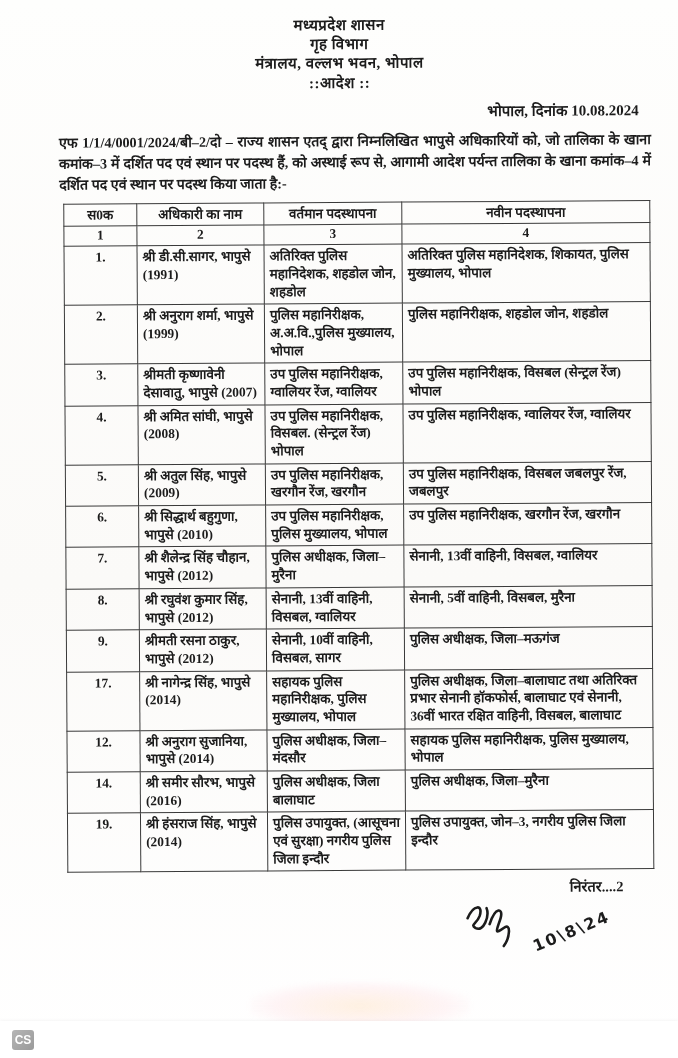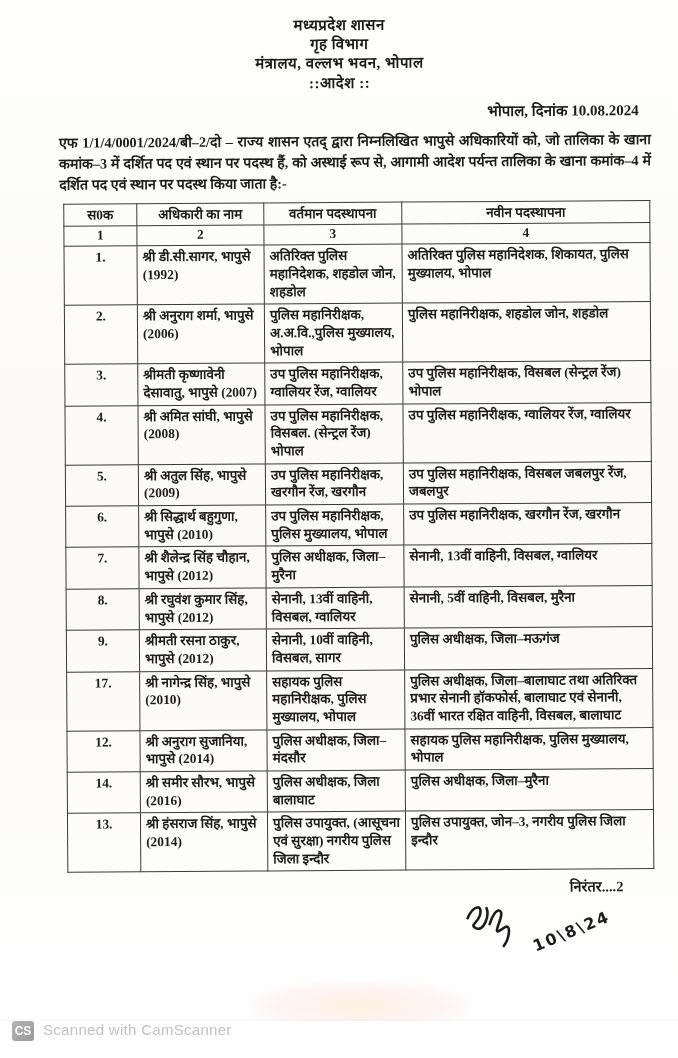--- a/index.html
+++ b/index.html
@@ -52,21 +52,21 @@
   .sig-scribble { position:absolute; right:160px; top:2px; }
   .sig-date {
     position:absolute; right:72px; top:26px;
     transform:rotate(-22deg);
     font-weight:700; font-size:16px; letter-spacing:2px;
     font-family:"DejaVu Sans", sans-serif;
   }
   .scanner-bar {
     position:absolute; left:0; bottom:0; width:678px; height:37px;
     background:#ffffff;
-    display:flex; align-items:flex-start; gap:9px; padding-left:12px;
+    display:flex; align-items:center; gap:9px; padding-left:12px;
     box-shadow:0 -1px 3px rgba(0,0,0,0.04);
     font-family:"Liberation Sans", sans-serif;
     cursor:pointer;
   }
   .cs-badge {
     width:22px; height:20px; border-radius:3px;
     background:linear-gradient(135deg,#b5b5b5,#9a9a9a);
     color:#ffffff; font-size:12px; font-weight:700;
     display:flex; align-items:center; justify-content:center;
     font-family:"Liberation Sans", sans-serif;
@@ -109,27 +109,27 @@
         <tr class="colnums">
           <td>1</td>
           <td>2</td>
           <td>3</td>
           <td>4</td>
         </tr>
       </thead>
       <tbody>
           <tr>
             <td class="sno">1.</td>
-            <td>श्री डी.सी.सागर, भापुसे (1992)</td>
+            <td>श्री डी.सी.सागर, भापुसे (1991)</td>
             <td>अतिरिक्त पुलिस महानिदेशक, शहडोल जोन, शहडोल</td>
             <td>अतिरिक्त पुलिस महानिदेशक, शिकायत, पुलिस मुख्यालय, भोपाल</td>
           </tr>
           <tr>
             <td class="sno">2.</td>
-            <td>श्री अनुराग शर्मा, भापुसे (2006)</td>
+            <td>श्री अनुराग शर्मा, भापुसे (1999)</td>
             <td>पुलिस महानिरीक्षक, अ.अ.वि.,पुलिस मुख्यालय, भोपाल</td>
             <td>पुलिस महानिरीक्षक, शहडोल जोन, शहडोल</td>
           </tr>
           <tr>
             <td class="sno">3.</td>
             <td>श्रीमती कृष्णावेनी देसावातु, भापुसे (2007)</td>
             <td>उप पुलिस महानिरीक्षक, ग्वालियर रेंज, ग्वालियर</td>
             <td>उप पुलिस महानिरीक्षक, विसबल (सेन्ट्रल रेंज) भोपाल</td>
           </tr>
           <tr>
@@ -163,53 +163,52 @@
             <td>सेनानी, 5वीं वाहिनी, विसबल, मुरैना</td>
           </tr>
           <tr>
             <td class="sno">9.</td>
             <td>श्रीमती रसना ठाकुर, भापुसे (2012)</td>
             <td>सेनानी, 10वीं वाहिनी, विसबल, सागर</td>
             <td>पुलिस अधीक्षक, जिला–मऊगंज</td>
           </tr>
           <tr>
             <td class="sno">17.</td>
-            <td>श्री नागेन्द्र सिंह, भापुसे (2010)</td>
+            <td>श्री नागेन्द्र सिंह, भापुसे (2014)</td>
             <td>सहायक पुलिस महानिरीक्षक, पुलिस मुख्यालय, भोपाल</td>
             <td>पुलिस अधीक्षक, जिला–बालाघाट तथा अतिरिक्त प्रभार सेनानी हॉकफोर्स, बालाघाट एवं सेनानी, 36वीं भारत रक्षित वाहिनी, विसबल, बालाघाट</td>
           </tr>
           <tr>
             <td class="sno">12.</td>
             <td>श्री अनुराग सुजानिया, भापुसे (2014)</td>
             <td>पुलिस अधीक्षक, जिला–मंदसौर</td>
             <td>सहायक पुलिस महानिरीक्षक, पुलिस मुख्यालय, भोपाल</td>
           </tr>
           <tr>
             <td class="sno">14.</td>
             <td>श्री समीर सौरभ, भापुसे (2016)</td>
             <td>पुलिस अधीक्षक, जिला बालाघाट</td>
             <td>पुलिस अधीक्षक, जिला–मुरैना</td>
           </tr>
           <tr>
-            <td class="sno">13.</td>
+            <td class="sno">19.</td>
             <td>श्री हंसराज सिंह, भापुसे (2014)</td>
             <td>पुलिस उपायुक्त, (आसूचना एवं सुरक्षा) नगरीय पुलिस जिला इन्दौर</td>
             <td>पुलिस उपायुक्त, जोन–3, नगरीय पुलिस जिला इन्दौर</td>
           </tr>
         </tbody>
     </table>
 
     <div class="tail">निरंतर....2</div>
 
     <div class="sig-wrap">
       <svg class="sig-scribble" width="64" height="52" viewBox="0 0 64 52">
         <path d="M8 20 C14 6, 24 6, 20 18 C17 26, 10 26, 16 30 C24 34, 30 18, 27 10 M30 26 C36 8, 44 10, 41 20 C38 30, 33 38, 44 30 C52 24, 50 40, 44 48" fill="none" stroke="#1c1c1c" stroke-width="2.6" stroke-linecap="round"></path>
       </svg>
       <div class="sig-date">10\8\24</div>
     </div>
 
   </div>
 
   <div class="scanner-bar">
     <div class="cs-badge">CS</div>
-    <div class="cs-label">Scanned with CamScanner</div>
   </div>
 </div>
 
 </body></html>

